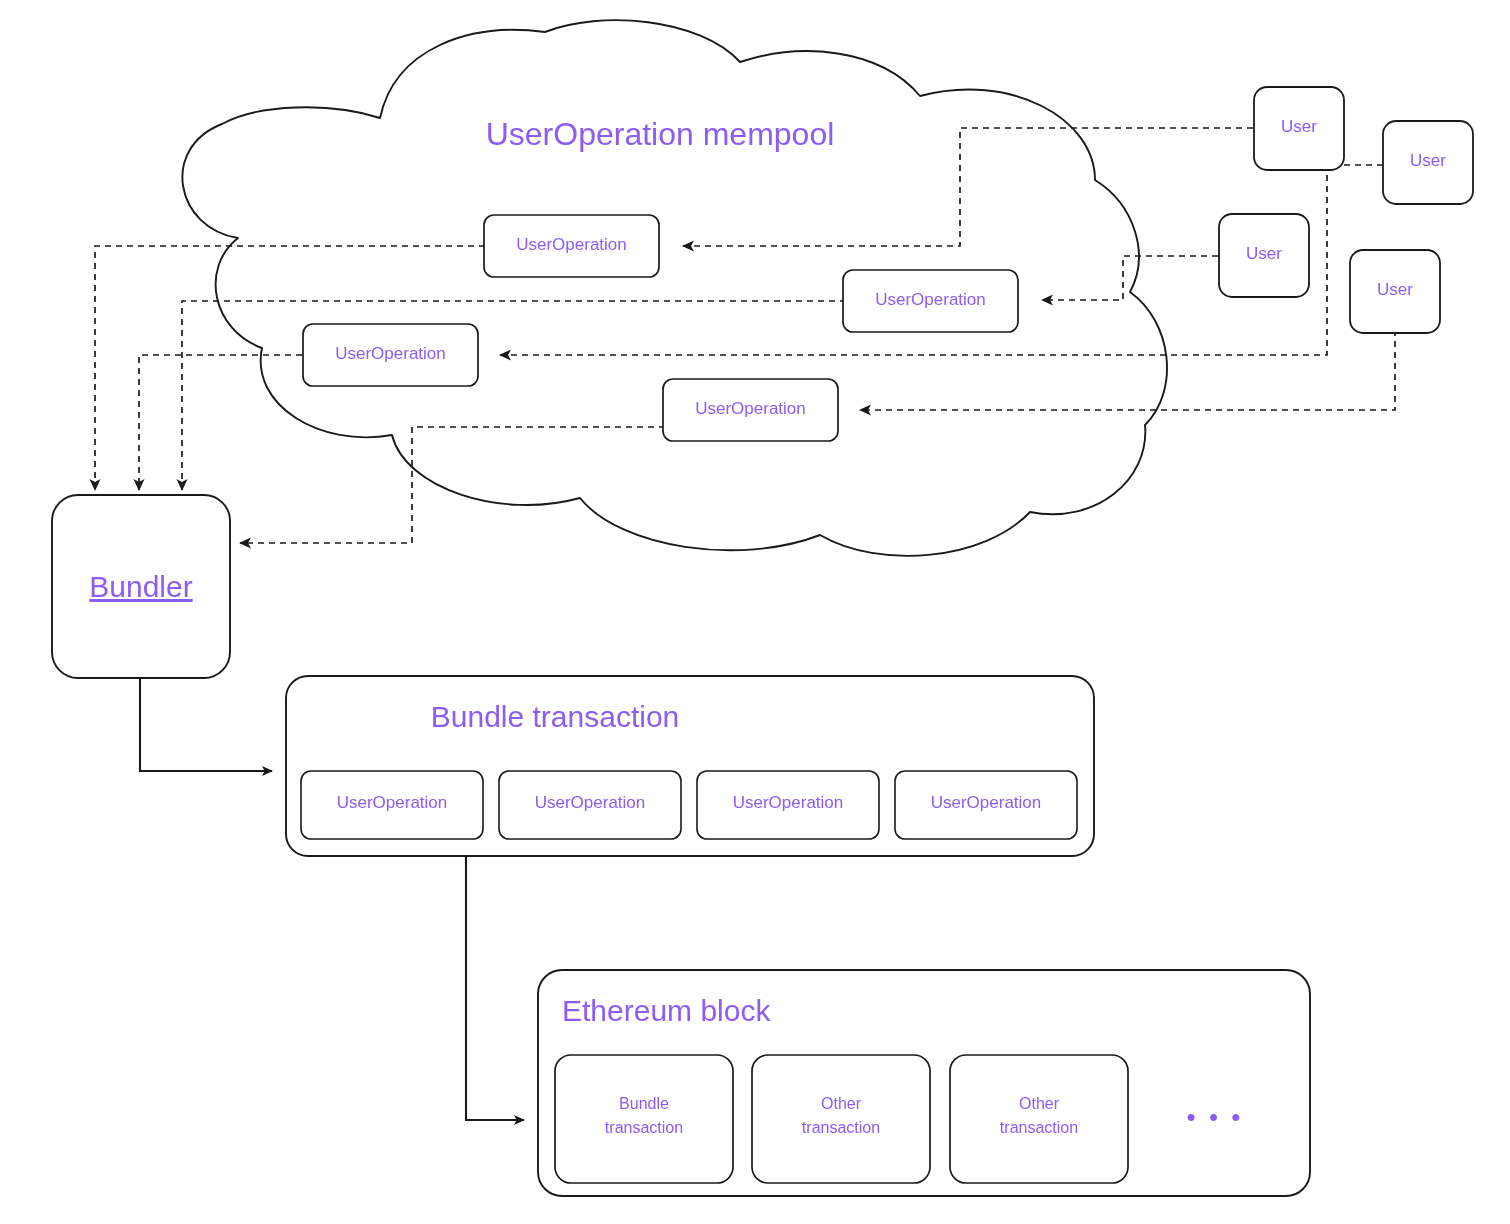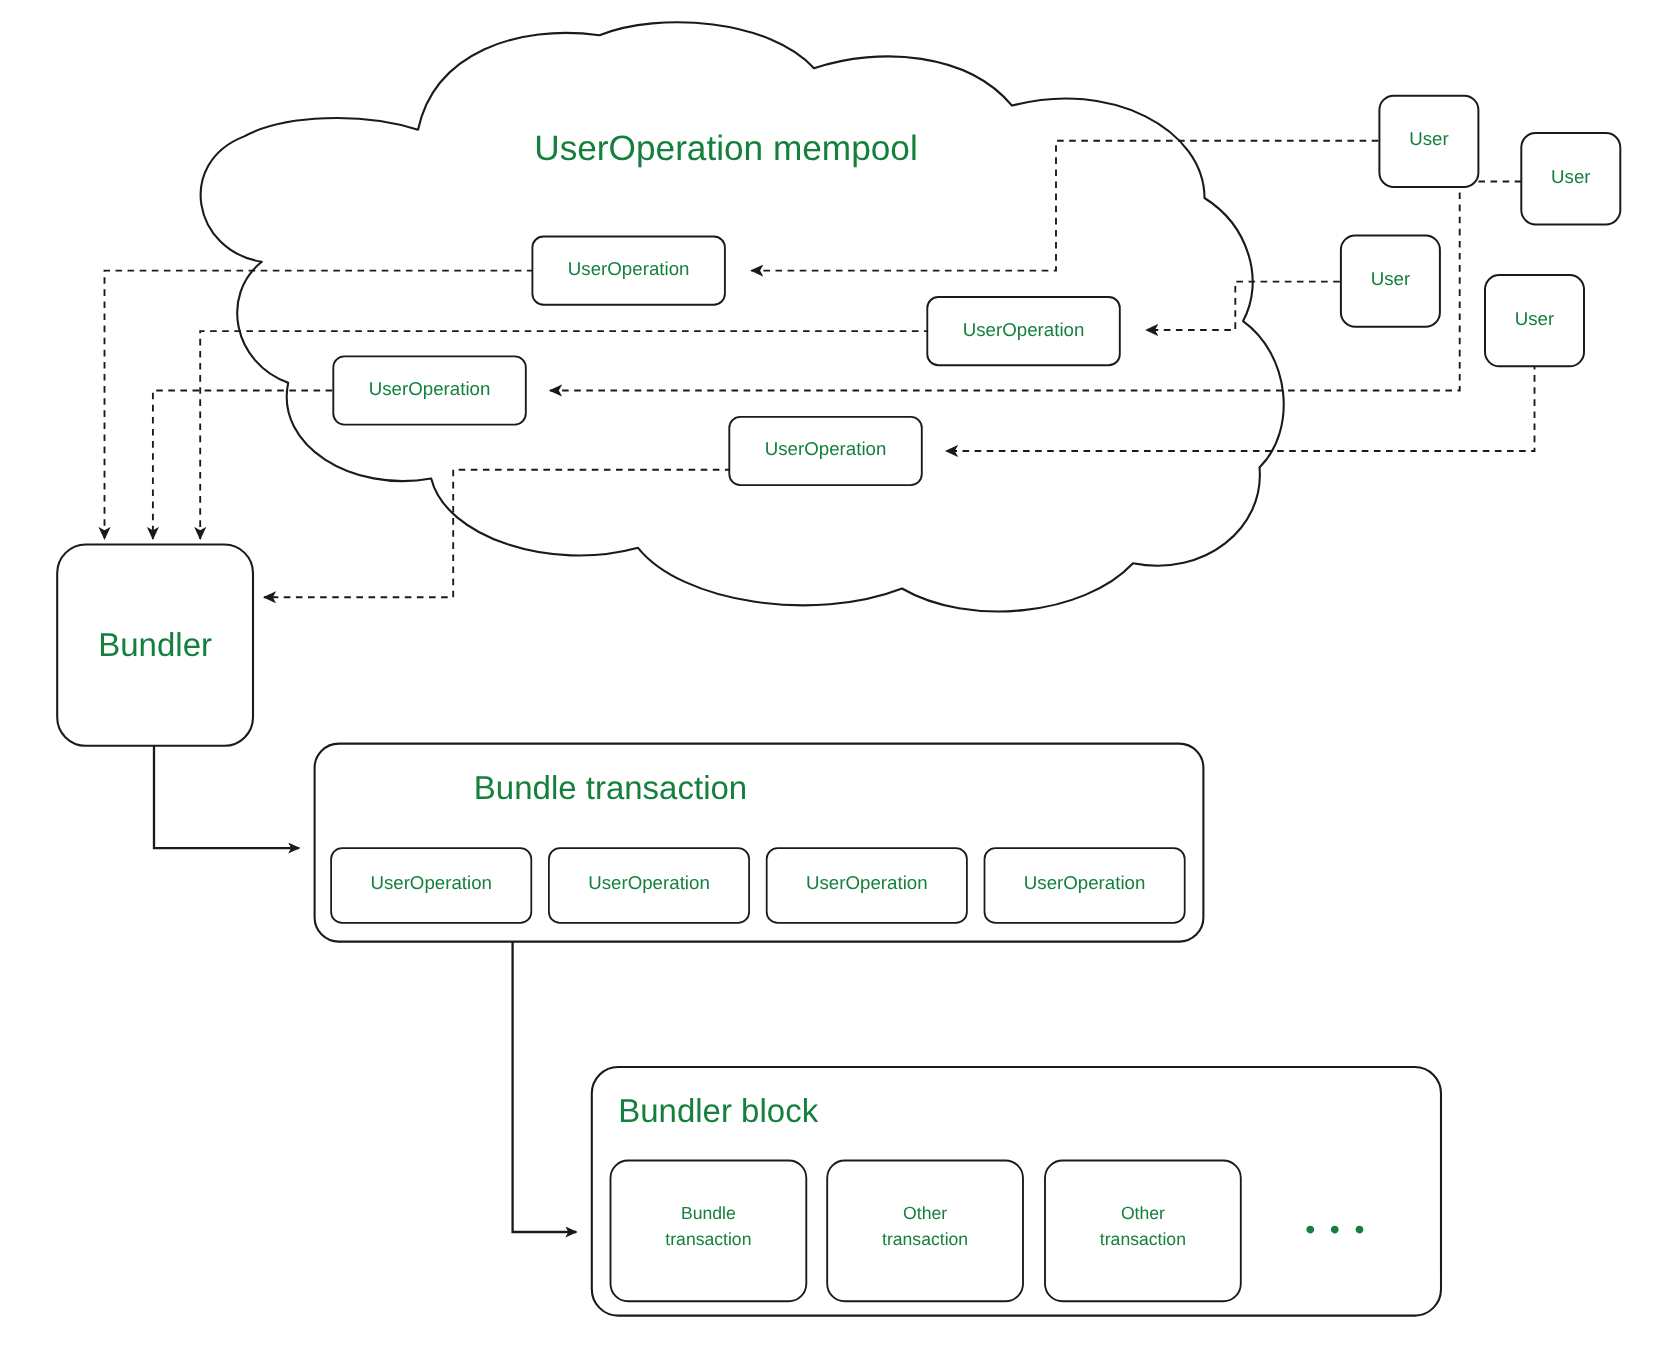--- a/index.html
+++ b/index.html
@@ -16,21 +16,21 @@
     overflow: hidden;
   }
   svg.layer {
     position: absolute;
     top: 0; left: 0;
     width: 1510px;
     height: 1224px;
   }
   .lbl {
     position: absolute;
-    color: #15803d;
+    color: #8b5cf6;
     white-space: pre;
     text-align: center;
     line-height: 1.18;
     pointer-events: none;
   }
 </style>
 </head>
 <body>
 
 <div id="canvas">
@@ -126,29 +126,29 @@
   <div class="lbl" style="left:484px; top:235px; width:175px; font-size:17px;">UserOperation</div>
   <div class="lbl" style="left:843px; top:290px; width:175px; font-size:17px;">UserOperation</div>
   <div class="lbl" style="left:303px; top:344px; width:175px; font-size:17px;">UserOperation</div>
   <div class="lbl" style="left:663px; top:399px; width:175px; font-size:17px;">UserOperation</div>
 
   <div class="lbl" style="left:1254px; top:117px; width:90px; font-size:17px;">User</div>
   <div class="lbl" style="left:1383px; top:151px; width:90px; font-size:17px;">User</div>
   <div class="lbl" style="left:1219px; top:244px; width:90px; font-size:17px;">User</div>
   <div class="lbl" style="left:1350px; top:280px; width:90px; font-size:17px;">User</div>
 
-  <div class="lbl" style="left:52px; top:569px; width:178px; font-size:30px;">Bundler</div>
+  <div class="lbl" style="left:52px; top:569px; width:178px; font-size:30px;text-decoration:underline;">Bundler</div>
 
   <div class="lbl" style="left:305px; top:699px; width:500px; font-size:30px; text-align:center;">Bundle transaction</div>
   <div class="lbl" style="left:301px; top:793px; width:182px; font-size:17px;">UserOperation</div>
   <div class="lbl" style="left:499px; top:793px; width:182px; font-size:17px;">UserOperation</div>
   <div class="lbl" style="left:697px; top:793px; width:182px; font-size:17px;">UserOperation</div>
   <div class="lbl" style="left:895px; top:793px; width:182px; font-size:17px;">UserOperation</div>
 
-  <div class="lbl" style="left:562px; top:993px; width:500px; font-size:30px; text-align:left;">Bundler block</div>
+  <div class="lbl" style="left:562px; top:993px; width:500px; font-size:30px; text-align:left;">Ethereum block</div>
 
   <div class="lbl" style="left:555px; top:1095px; width:178px; font-size:16px;">Bundle</div>
   <div class="lbl" style="left:555px; top:1119px; width:178px; font-size:16px;">transaction</div>
 
   <div class="lbl" style="left:752px; top:1095px; width:178px; font-size:16px;">Other</div>
   <div class="lbl" style="left:752px; top:1119px; width:178px; font-size:16px;">transaction</div>
 
   <div class="lbl" style="left:950px; top:1095px; width:178px; font-size:16px;">Other</div>
   <div class="lbl" style="left:950px; top:1119px; width:178px; font-size:16px;">transaction</div>
 

